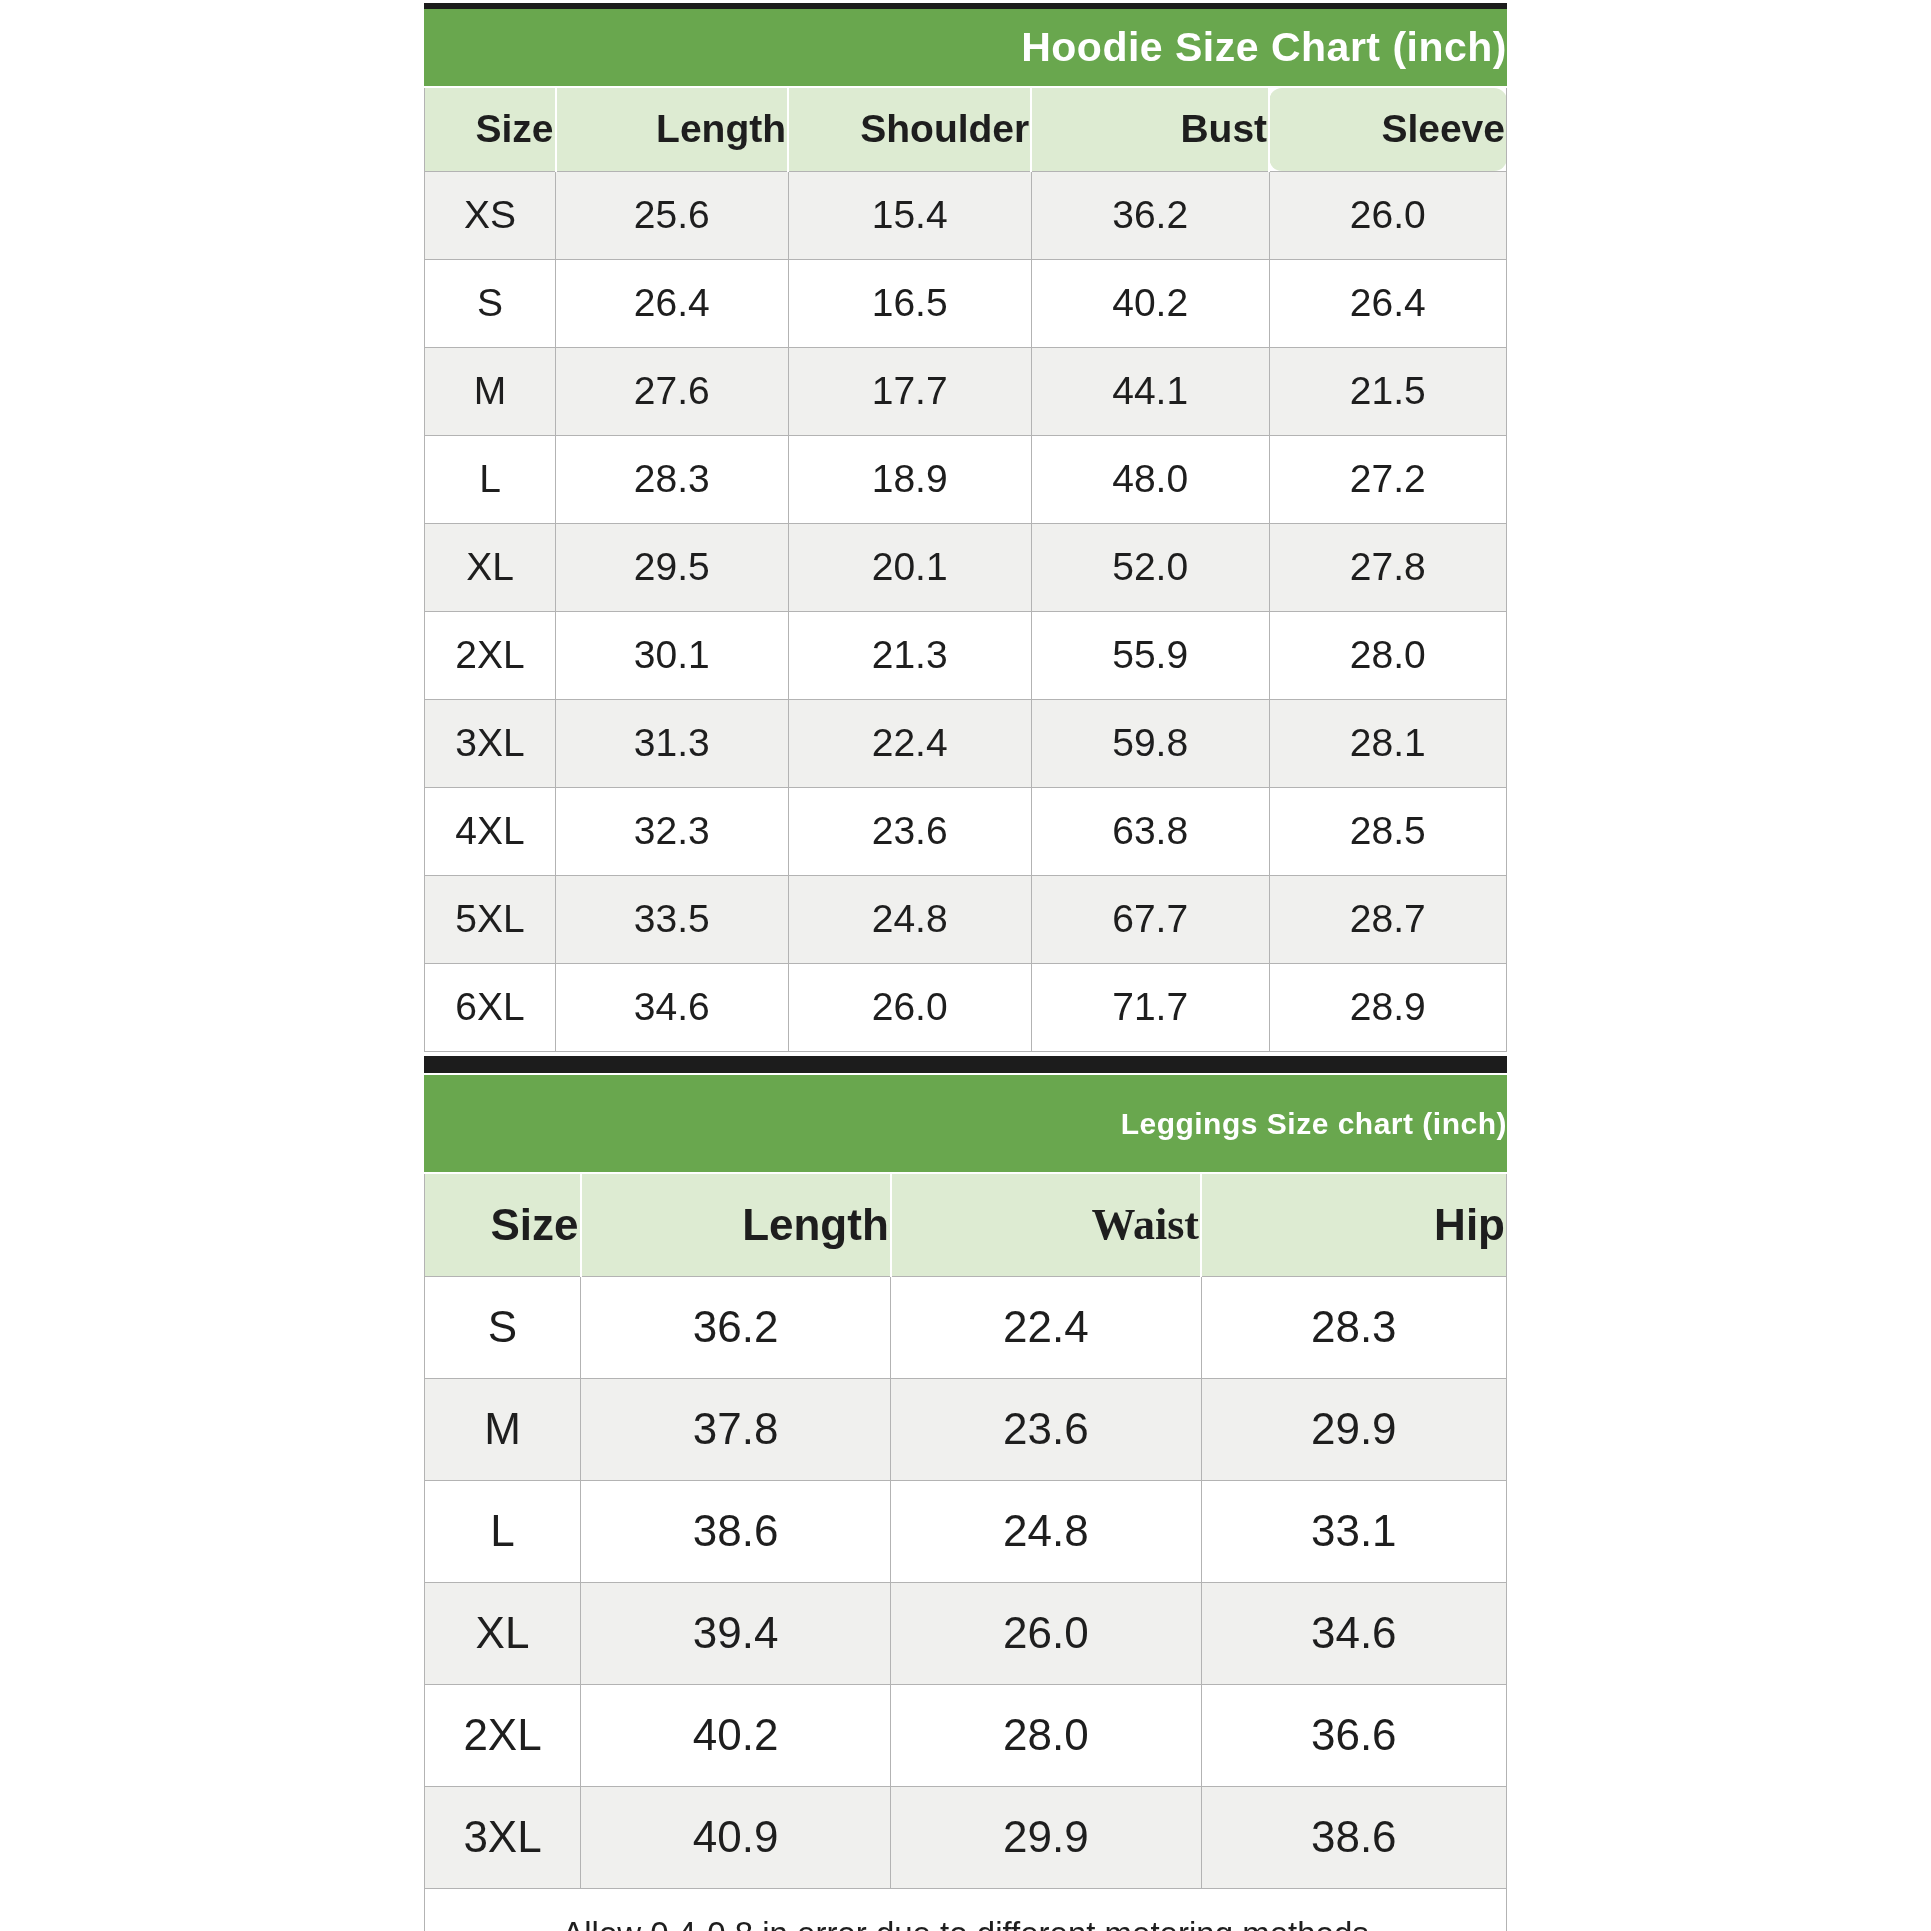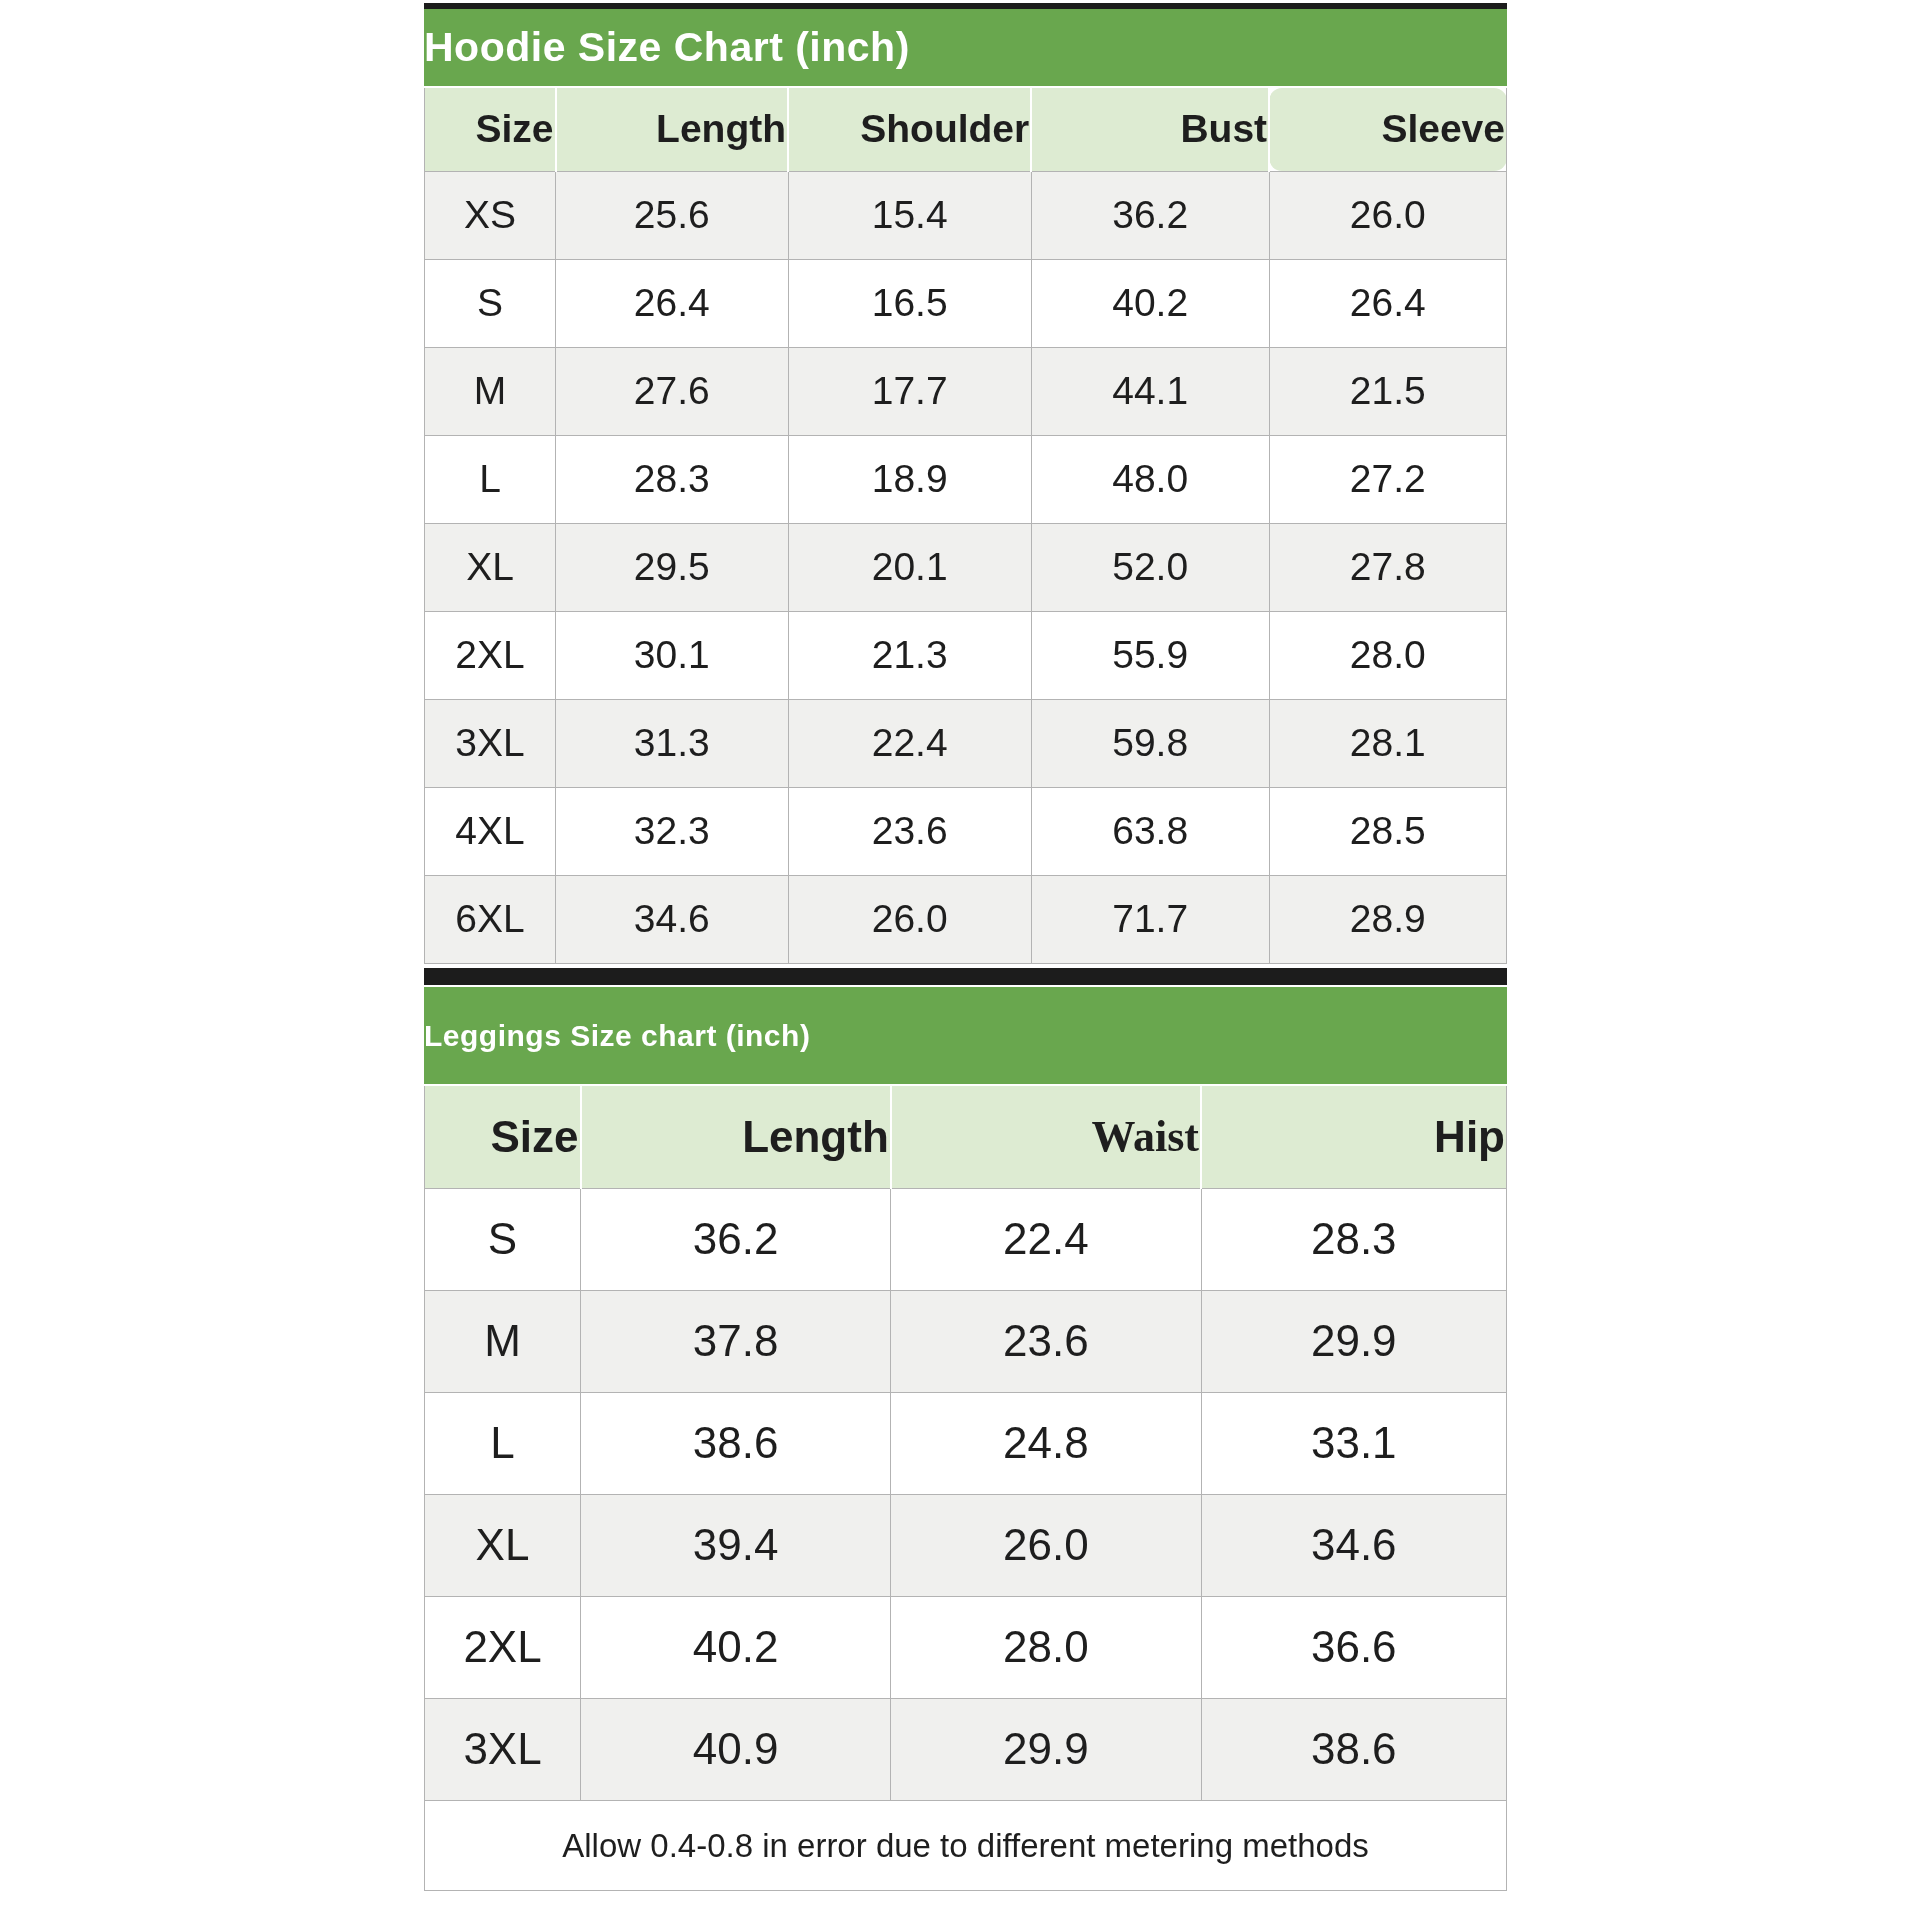--- a/index.html
+++ b/index.html
@@ -26,21 +26,21 @@
   }
   .mid-strip {
     height: 17.4px;
     background: var(--separator-black, #1c1c1c);
     margin-top: 3.9px;
     margin-bottom: 1.9px;
   }
   .table-title {
     background: var(--title-bar-green, #69a74e);
     color: var(--title-text, #ffffff);
-    text-align: left;
+    text-align: right;
     font-weight: bold;
     border-bottom: 2.9px solid #ffffff;
     letter-spacing: 0.5px;
   }
   .hoodie .table-title {
     height: 77px;
     line-height: 77px;
     font-size: 41px;
   }
   .leggings .table-title {
@@ -173,20 +173,27 @@
               <td>28.1</td>
             </tr>
             <tr>
               <td>4XL</td>
               <td>32.3</td>
               <td>23.6</td>
               <td>63.8</td>
               <td>28.5</td>
             </tr>
             <tr>
+              <td>5XL</td>
+              <td>33.5</td>
+              <td>24.8</td>
+              <td>67.7</td>
+              <td>28.7</td>
+            </tr>
+            <tr>
               <td>6XL</td>
               <td>34.6</td>
               <td>26.0</td>
               <td>71.7</td>
               <td>28.9</td>
             </tr>
           </tbody>
       </table>
     </section>
 

